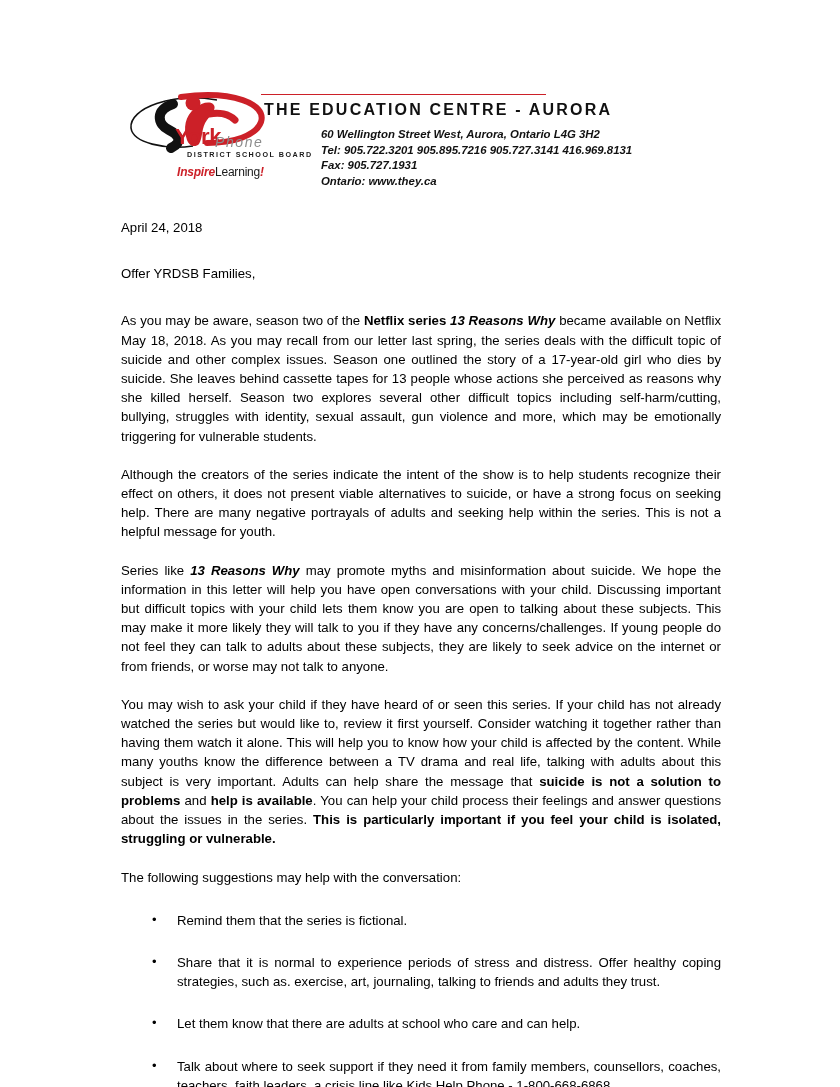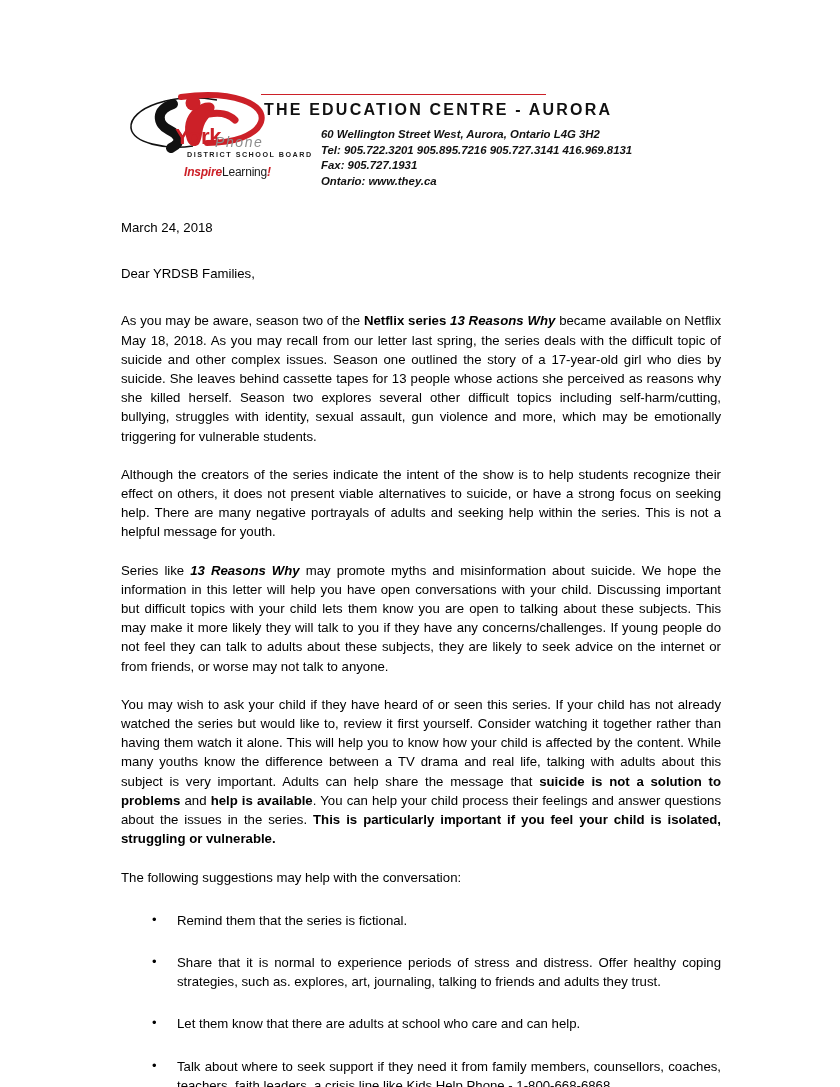--- a/index.html
+++ b/index.html
@@ -84,21 +84,21 @@
     font-weight: bold;
     color: #1a1a1a;
     letter-spacing: 1.5px;
     line-height: 1;
     white-space: nowrap;
     padding-left: 12px;
   }
 
   .tagline {
     position: absolute;
-    left: 63px;
+    left: 56px;
     top: 76px;
     font-size: 12px;
     line-height: 1;
     white-space: nowrap;
   }
   .tag-inspire {
     font-weight: bold;
     font-style: italic;
     color: #cc2028;
     letter-spacing: -0.2px;
@@ -271,36 +271,36 @@
         <div class="row">
           <span class="lbl">Ontario:</span>
           <span class="val">www.they.ca</span>
         </div>
       </div>
     </div>
   </div>
 
   <div class="letter">
 
-    <div class="date-line">March 24, 2018</div>
-
-    <div class="salutation">Dear YRDSB Families,</div>
+    <div class="date-line">April 24, 2018</div>
+
+    <div class="salutation">Offer YRDSB Families,</div>
 
     <p class="para"><span>As you may be aware, season two of the </span><b class="strong">Netflix series </b><b class="bi">13 Reasons Why</b><span> became available on Netflix May 18, 2018. As you may recall from our letter last spring, the series deals with the difficult topic of suicide and other complex issues. Season one outlined the story of a 17-year-old girl who dies by suicide. She leaves behind cassette tapes for 13 people whose actions she perceived as reasons why she killed herself. Season two explores several other difficult topics including self-harm/cutting, bullying, struggles with identity, sexual assault, gun violence and more, which may be emotionally triggering for vulnerable students.</span></p>
 
     <p class="para">Although the creators of the series indicate the intent of the show is to help students recognize their effect on others, it does not present viable alternatives to suicide, or have a strong focus on seeking help. There are many negative portrayals of adults and seeking help within the series. This is not a helpful message for youth.</p>
 
     <p class="para"><span>Series like </span><b class="bi">13 Reasons Why</b><span> may promote myths and misinformation about suicide.  We hope the information in this letter will help you have open conversations with your child. Discussing important but difficult topics with your child lets them know you are open to talking about these subjects.  This may make it more likely they will talk to you if they have any concerns/challenges. If young people do not feel they can talk to adults about these subjects, they are likely to seek advice on the internet or from friends, or worse may not talk to anyone.</span></p>
 
     <p class="para last-tight"><span>You may wish to ask your child if they have heard of or seen this series. If your child has not already watched the series but would like to, review it first yourself. Consider watching it together rather than having them watch it alone.  This will help you to know how your child is affected by the content. While many youths know the difference between a TV drama and real life, talking with adults about this subject is very important. Adults can help share the message that </span><b class="strong">suicide is not a solution to problems</b><span> and </span><b class="strong">help is available</b><span>. You can help your child process their feelings and answer questions about the issues in the series. </span><b class="strong">This is particularly important if you feel your child is isolated, struggling or vulnerable.</b></p>
 
     <p class="lead-in">The following suggestions may help with the conversation:</p>
 
     <ul class="suggestions">
       <li>Remind them that the series is fictional.</li>
-      <li>Share that it is normal to experience periods of stress and distress. Offer healthy coping strategies, such as. explores, art, journaling, talking to friends and adults they trust.</li>
+      <li>Share that it is normal to experience periods of stress and distress. Offer healthy coping strategies, such as. exercise, art, journaling, talking to friends and adults they trust.</li>
       <li>Let them know that there are adults at school who care and can help.</li>
       <li>Talk about where to seek support if they need it from family members, counsellors, coaches, teachers, faith leaders, a crisis line like Kids Help Phone - 1-800-668-6868.</li>
     </ul>
 
   </div>
 
 </div>
 
 </body></html>

